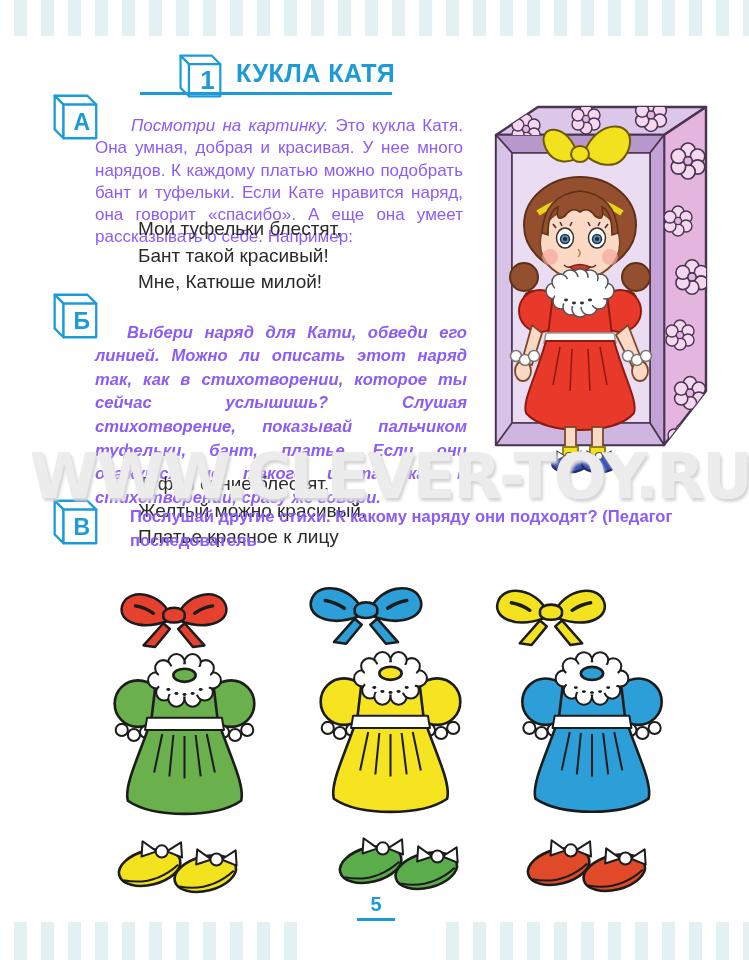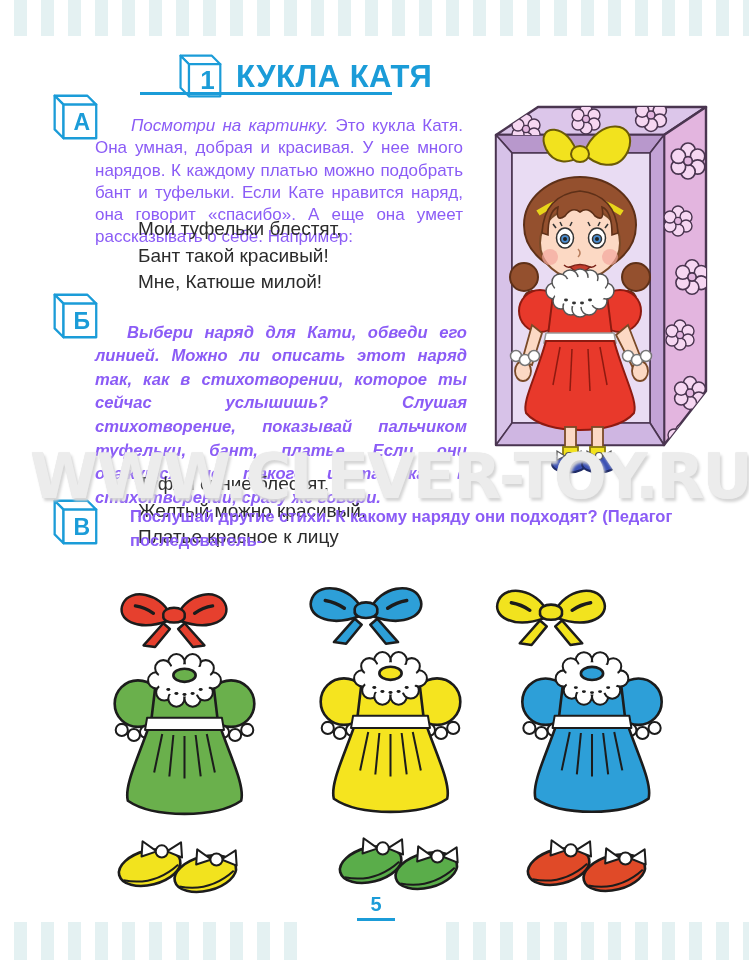--- a/index.html
+++ b/index.html
@@ -18,21 +18,21 @@
   .cube{position:absolute;}
   .cube svg{position:absolute;left:0;top:0;width:100%;height:100%;}
   .cube .cube-letter{
     position:absolute;left:27%;top:22%;width:73%;height:78%;
     display:flex;align-items:center;justify-content:center;
     color:#1b9cd8;font-weight:bold;
   }
   .title-cube{left:172px;top:54px;width:56px;height:44px;}
   .title-cube .cube-letter{font-size:26px;}
   .page-title{
-    position:absolute;left:236px;top:59px;font-size:31px;font-weight:bold;
+    position:absolute;left:236px;top:59px;font-size:25px;font-weight:bold;
     color:#1b9cd8;letter-spacing:0.5px;white-space:nowrap;
   }
   .title-underline{position:absolute;left:140px;top:92px;width:252px;height:3px;background:#1b9cd8;}
 
   .section-cube{width:50px;height:46px;}
   .section-cube .cube-letter{font-size:23px;}
   .cube-a{left:50px;top:94px;}
   .cube-b{left:50px;top:293px;}
   .cube-v{left:50px;top:499px;}
 

